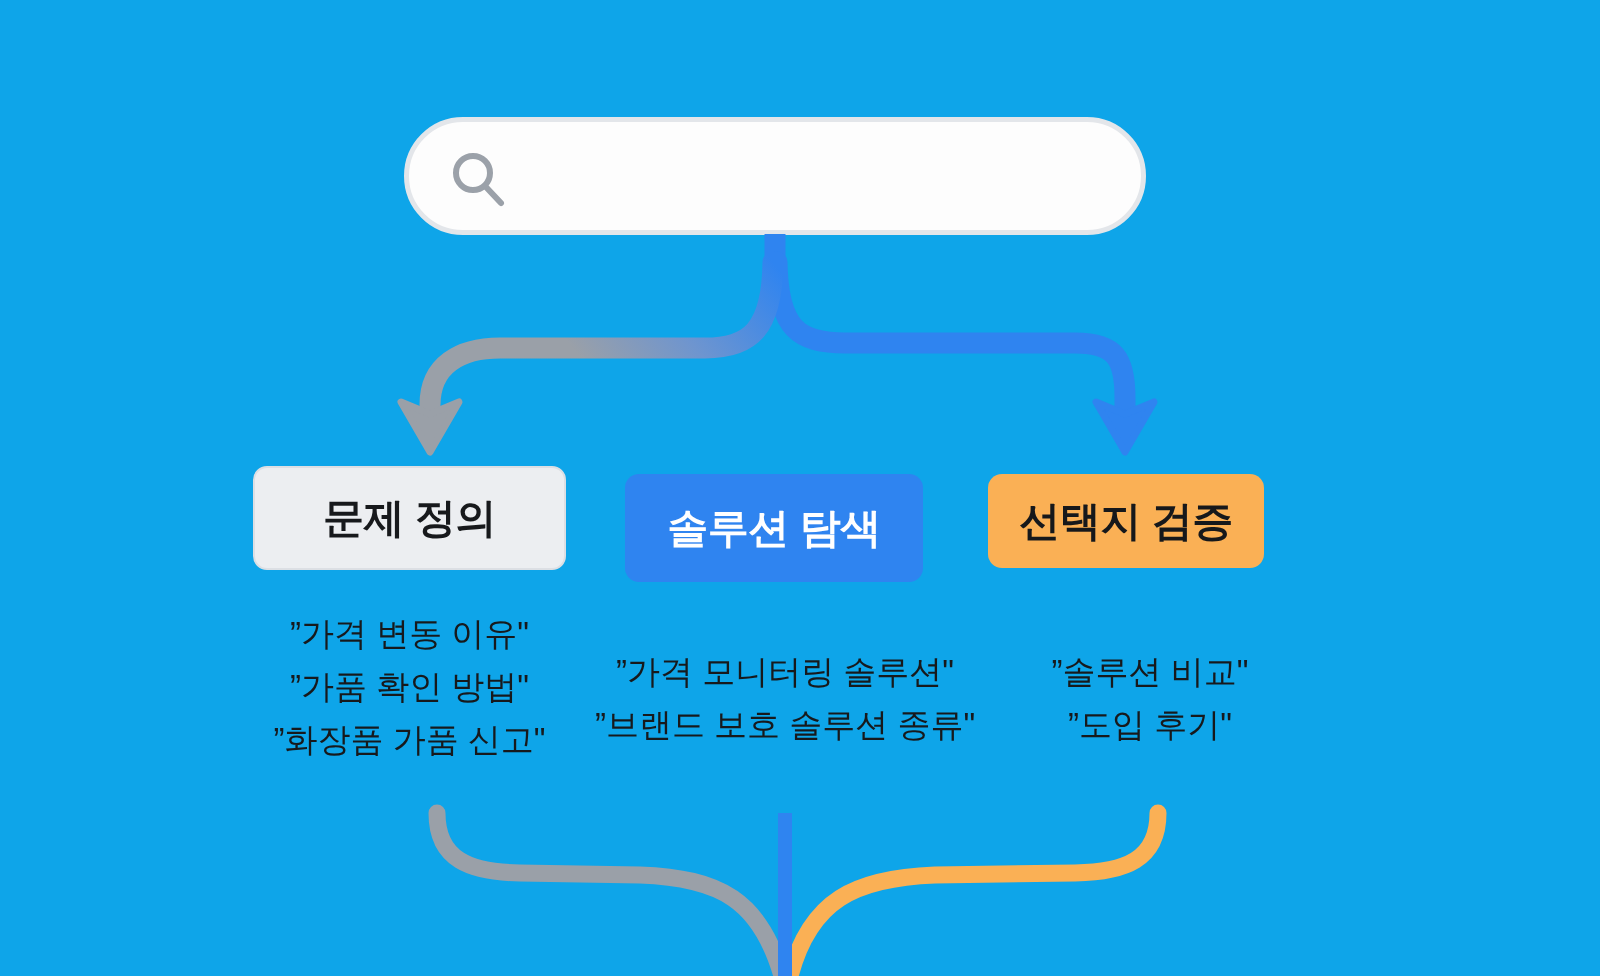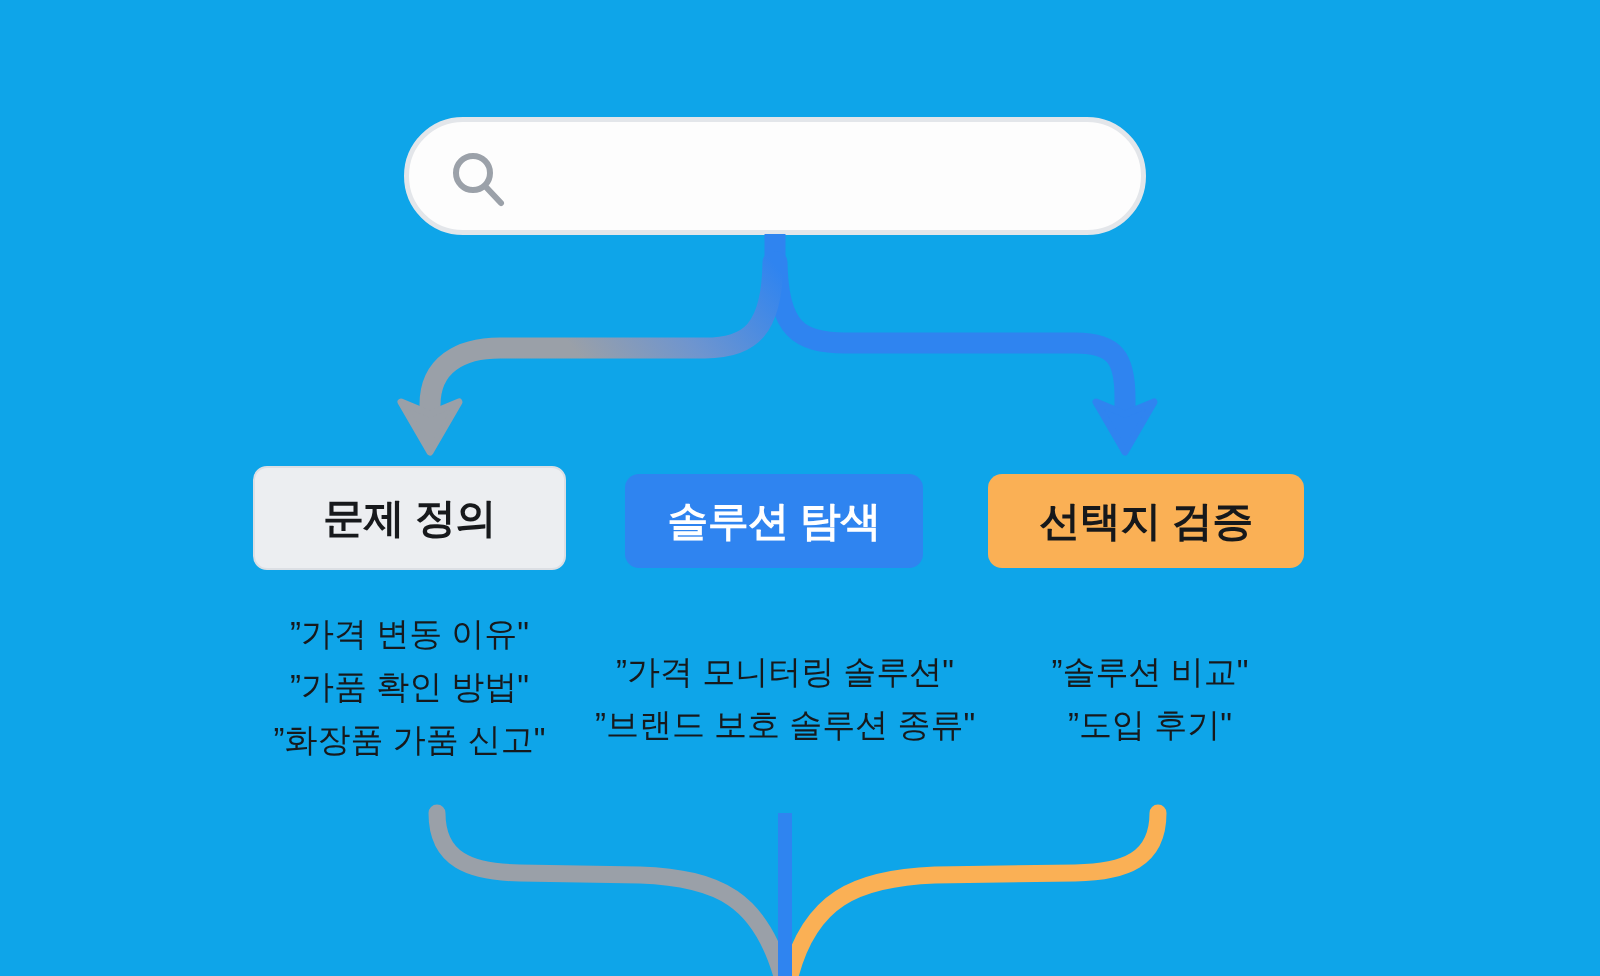--- a/index.html
+++ b/index.html
@@ -73,26 +73,26 @@
     letter-spacing: -0.5px;
     white-space: nowrap;
   }
   #stage-box-0 {
     left: 253px;  top: 466px;  width: 313px; height: 104px;
     background: #eceef1;
     border: 2px solid #dcdfe4;
     color: #17191c;
   }
   #stage-box-1 {
-    left: 625px;  top: 474px;  width: 298px; height: 94px;
+    left: 625px;  top: 474px;  width: 298px; height: 108px;
     background: #2f84f0;
     color: #ffffff;
   }
   #stage-box-2 {
-    left: 988px;  top: 474px;  width: 316px; height: 94px;
+    left: 988px;  top: 474px;  width: 276px; height: 94px;
     background: #fab055;
     color: #16181b;
   }
 
   
   .query-list {
     position: absolute;
     text-align: center;
     color: #17191c;
     font-size: 33px;

